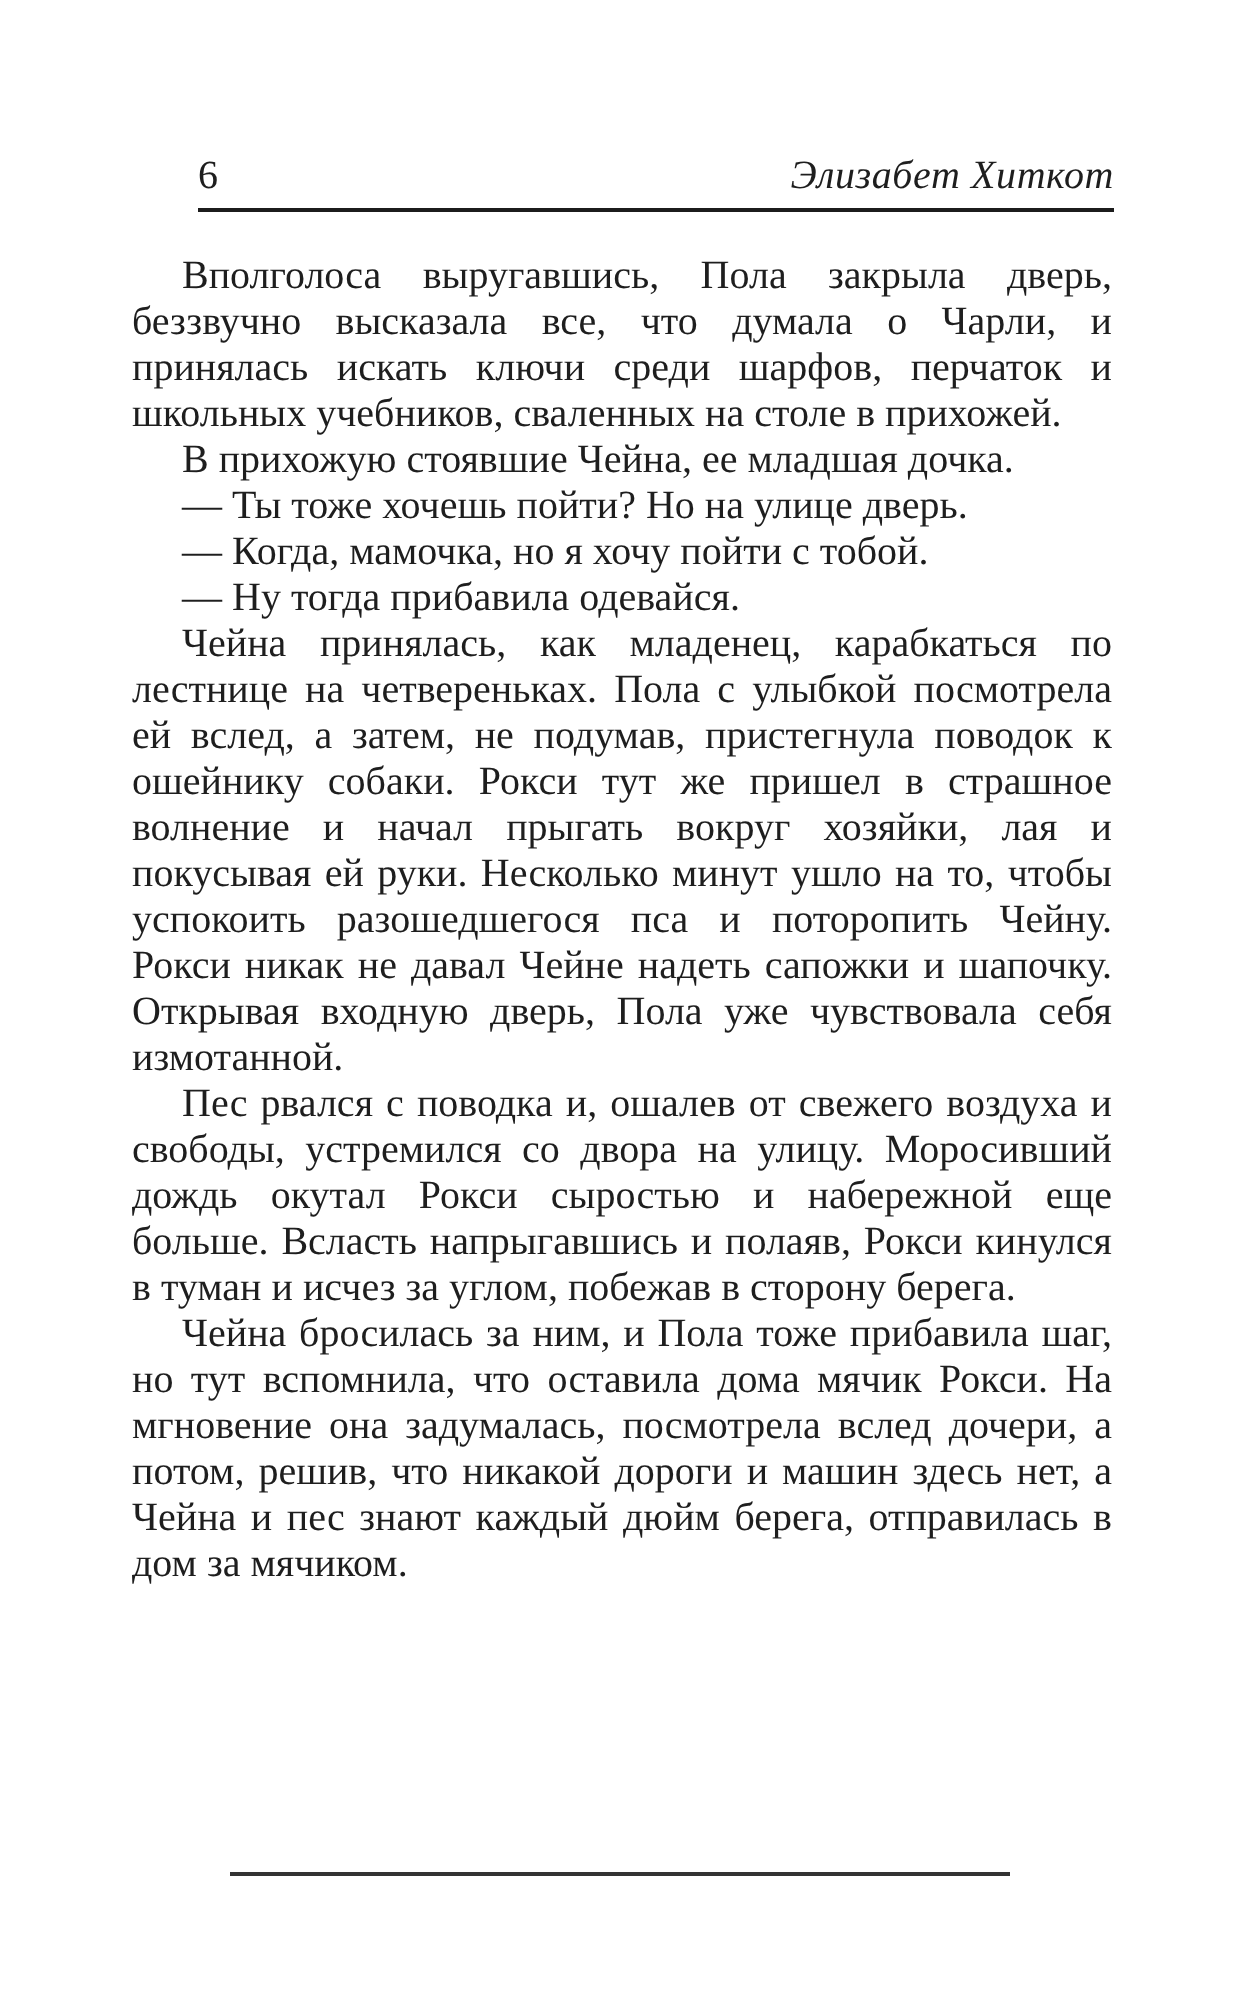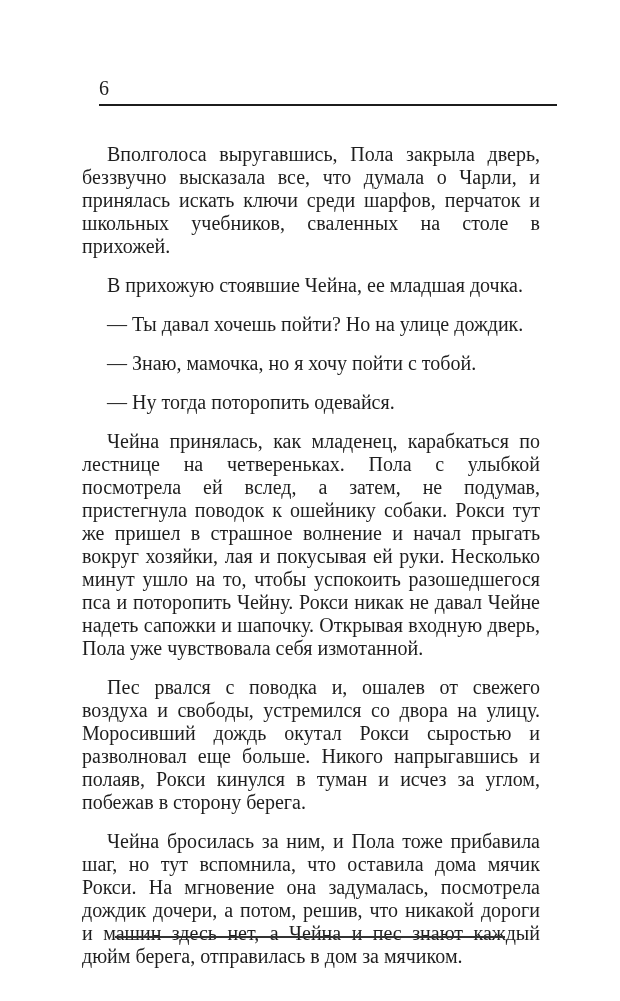--- a/index.html
+++ b/index.html
@@ -51,21 +51,21 @@
     height: 2px;
     background: var(--rule);
   }
   .page-body {
     position: absolute;
     left: 66px;
     width: 490px;
     top: 127px;
   }
   .page-body p {
-    margin: 16px;
+    margin: 0;
     font-size: 20px;
     line-height: 23px;
     text-align: justify;
     text-indent: 25px;
     hyphens: auto;
     -webkit-hyphens: auto;
     color: var(--text);
   }
   .footer-rule {
     position: absolute;
@@ -76,30 +76,31 @@
     background: var(--footer-rule);
   }
 </style>
 </head>
 <body>
 
 <div class="page">
 
   <header class="page-header">
     <span class="page-number">6</span>
+    <span class="running-title">Элизабет Хиткот</span>
   </header>
 
   <div class="header-rule"></div>
 
   <main class="page-body">
       <p>Вполголоса выругавшись, Пола закрыла дверь, беззвучно высказала все, что думала о Чарли, и принялась искать ключи среди шарфов, перчаток и школьных учебников, сваленных на столе в прихожей.</p>
       <p>В прихожую стоявшие Чейна, ее младшая дочка.</p>
-      <p>— Ты давал хочешь пойти? Но на улице дождик.</p>
-      <p>— Знаю, мамочка, но я хочу пойти с тобой.</p>
-      <p>— Ну тогда поторопить одевайся.</p>
+      <p>— Ты тоже хочешь пойти? Но на улице дверь.</p>
+      <p>— Когда, мамочка, но я хочу пойти с тобой.</p>
+      <p>— Ну тогда прибавила одевайся.</p>
       <p>Чейна принялась, как младенец, карабкаться по лестнице на четвереньках. Пола с улыбкой посмотрела ей вслед, а затем, не подумав, пристегнула поводок к ошейнику собаки. Рокси тут же пришел в страшное волнение и начал прыгать вокруг хозяйки, лая и покусывая ей руки. Несколько минут ушло на то, чтобы успокоить разошедшегося пса и поторопить Чейну. Рокси никак не давал Чейне надеть сапожки и шапочку. Открывая входную дверь, Пола уже чувствовала себя измотанной.</p>
-      <p>Пес рвался с поводка и, ошалев от свежего воздуха и свободы, устремился со двора на улицу. Моросивший дождь окутал Рокси сыростью и разволновал еще больше. Никого напрыгавшись и полаяв, Рокси кинулся в туман и исчез за углом, побежав в сторону берега.</p>
-      <p>Чейна бросилась за ним, и Пола тоже прибавила шаг, но тут вспомнила, что оставила дома мячик Рокси. На мгновение она задумалась, посмотрела дождик дочери, а потом, решив, что никакой дороги и машин здесь нет, а Чейна и пес знают каждый дюйм берега, отправилась в дом за мячиком.</p>
+      <p>Пес рвался с поводка и, ошалев от свежего воздуха и свободы, устремился со двора на улицу. Моросивший дождь окутал Рокси сыростью и набережной еще больше. Всласть напрыгавшись и полаяв, Рокси кинулся в туман и исчез за углом, побежав в сторону берега.</p>
+      <p>Чейна бросилась за ним, и Пола тоже прибавила шаг, но тут вспомнила, что оставила дома мячик Рокси. На мгновение она задумалась, посмотрела вслед дочери, а потом, решив, что никакой дороги и машин здесь нет, а Чейна и пес знают каждый дюйм берега, отправилась в дом за мячиком.</p>
     </main>
 
   <div class="footer-rule"></div>
 
 </div>
 
 </body></html>

